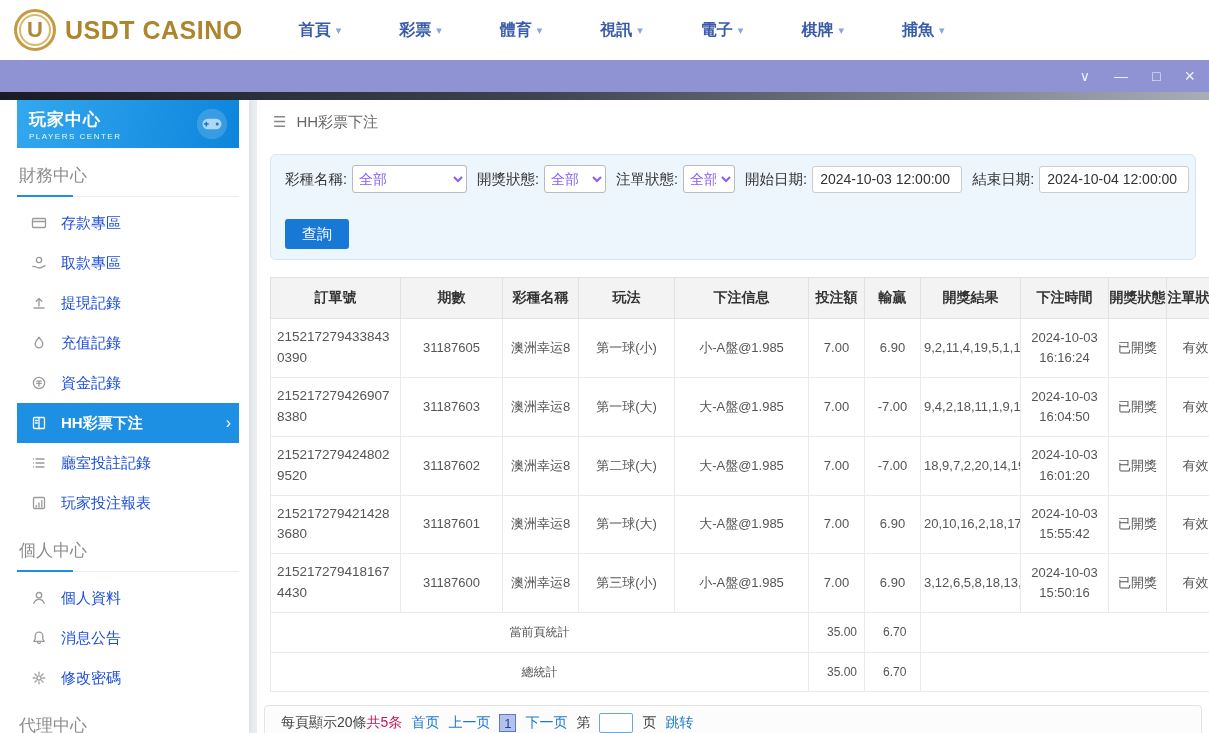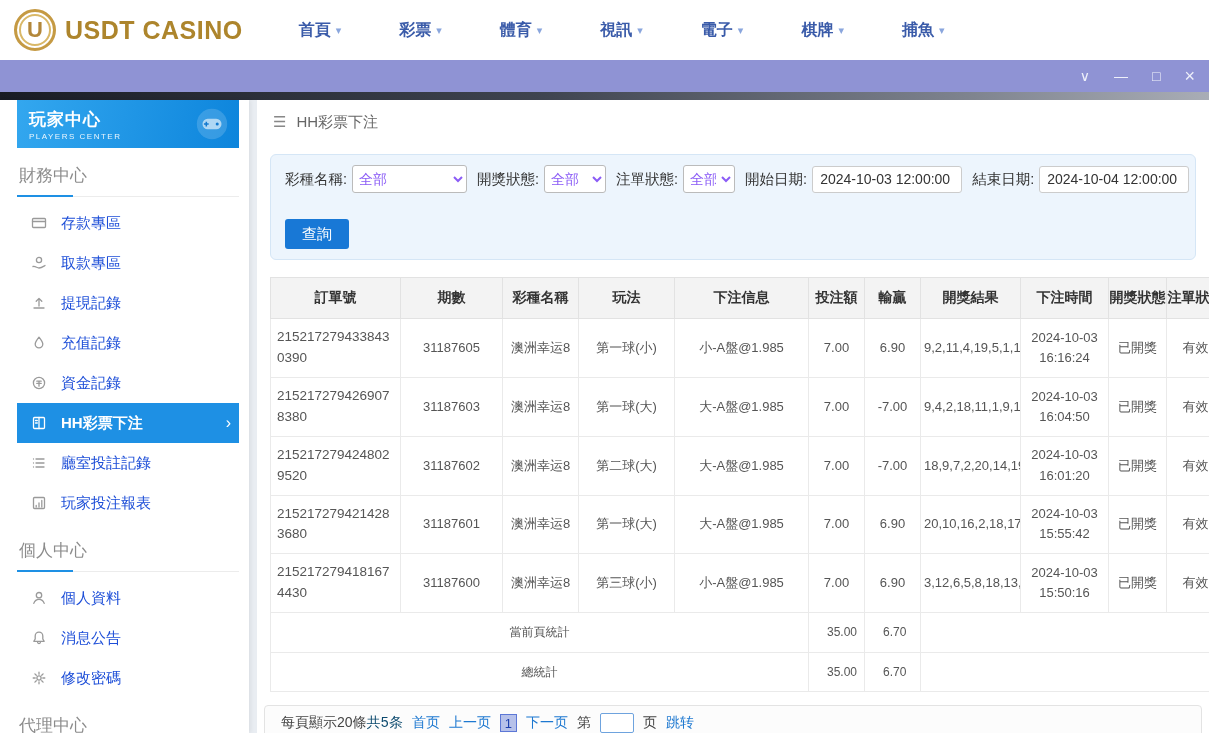--- a/index.html
+++ b/index.html
@@ -63,21 +63,21 @@
   
   .data-table { margin:17px 13px 0; border-collapse:collapse; table-layout:fixed; width:954px; }
   .data-table th { background:#f3f3f3; border:1px solid #e2e2e2; font-size:14px; font-weight:bold; color:#333; padding:11px 0; text-align:center; overflow:hidden; }
   .data-table td { border:1px solid #eaeaea; font-size:13px; color:#555; text-align:center; padding:8px 3px; line-height:1.55; background:#fff; overflow:hidden; }
   .data-table td.c-order { text-align:left; word-break:break-all; padding-left:6px; font-size:13.5px; }
   .data-table tr.summary td { padding:10px 18px; font-size:12px; }
   
   .pager { margin:13px 7px 0; border:1px solid #e3e3e3; background:#fcfcfc; border-radius:4px; height:52px; display:flex; align-items:center; padding:7px 16px; font-size:14px; color:#444; }
   .pager-right { display:flex; align-items:center; gap:9px; }
   .pager-right a { color:#1d78d0; cursor:pointer; text-decoration:none; }
-  .pg-total { color:#0c4a6e;font-family:Liberation Mono, monospace; }
+  .pg-total { color:#be185d; }
   .pg-cur { min-width:17px; height:18px; padding:0 2px; background:#b6c1ea; border:1px solid #5c77d6; color:#1d3fae; display:flex; align-items:center; justify-content:center; font-size:13px; cursor:pointer; }
   .jump-input { width:34px; height:20px; border:1px solid #6ea3de; border-radius:2px; font-family:inherit; }
 </style>
 </head>
 <body>
 
 <div>
 
   <header class="topbar">
     <div class="logo">

